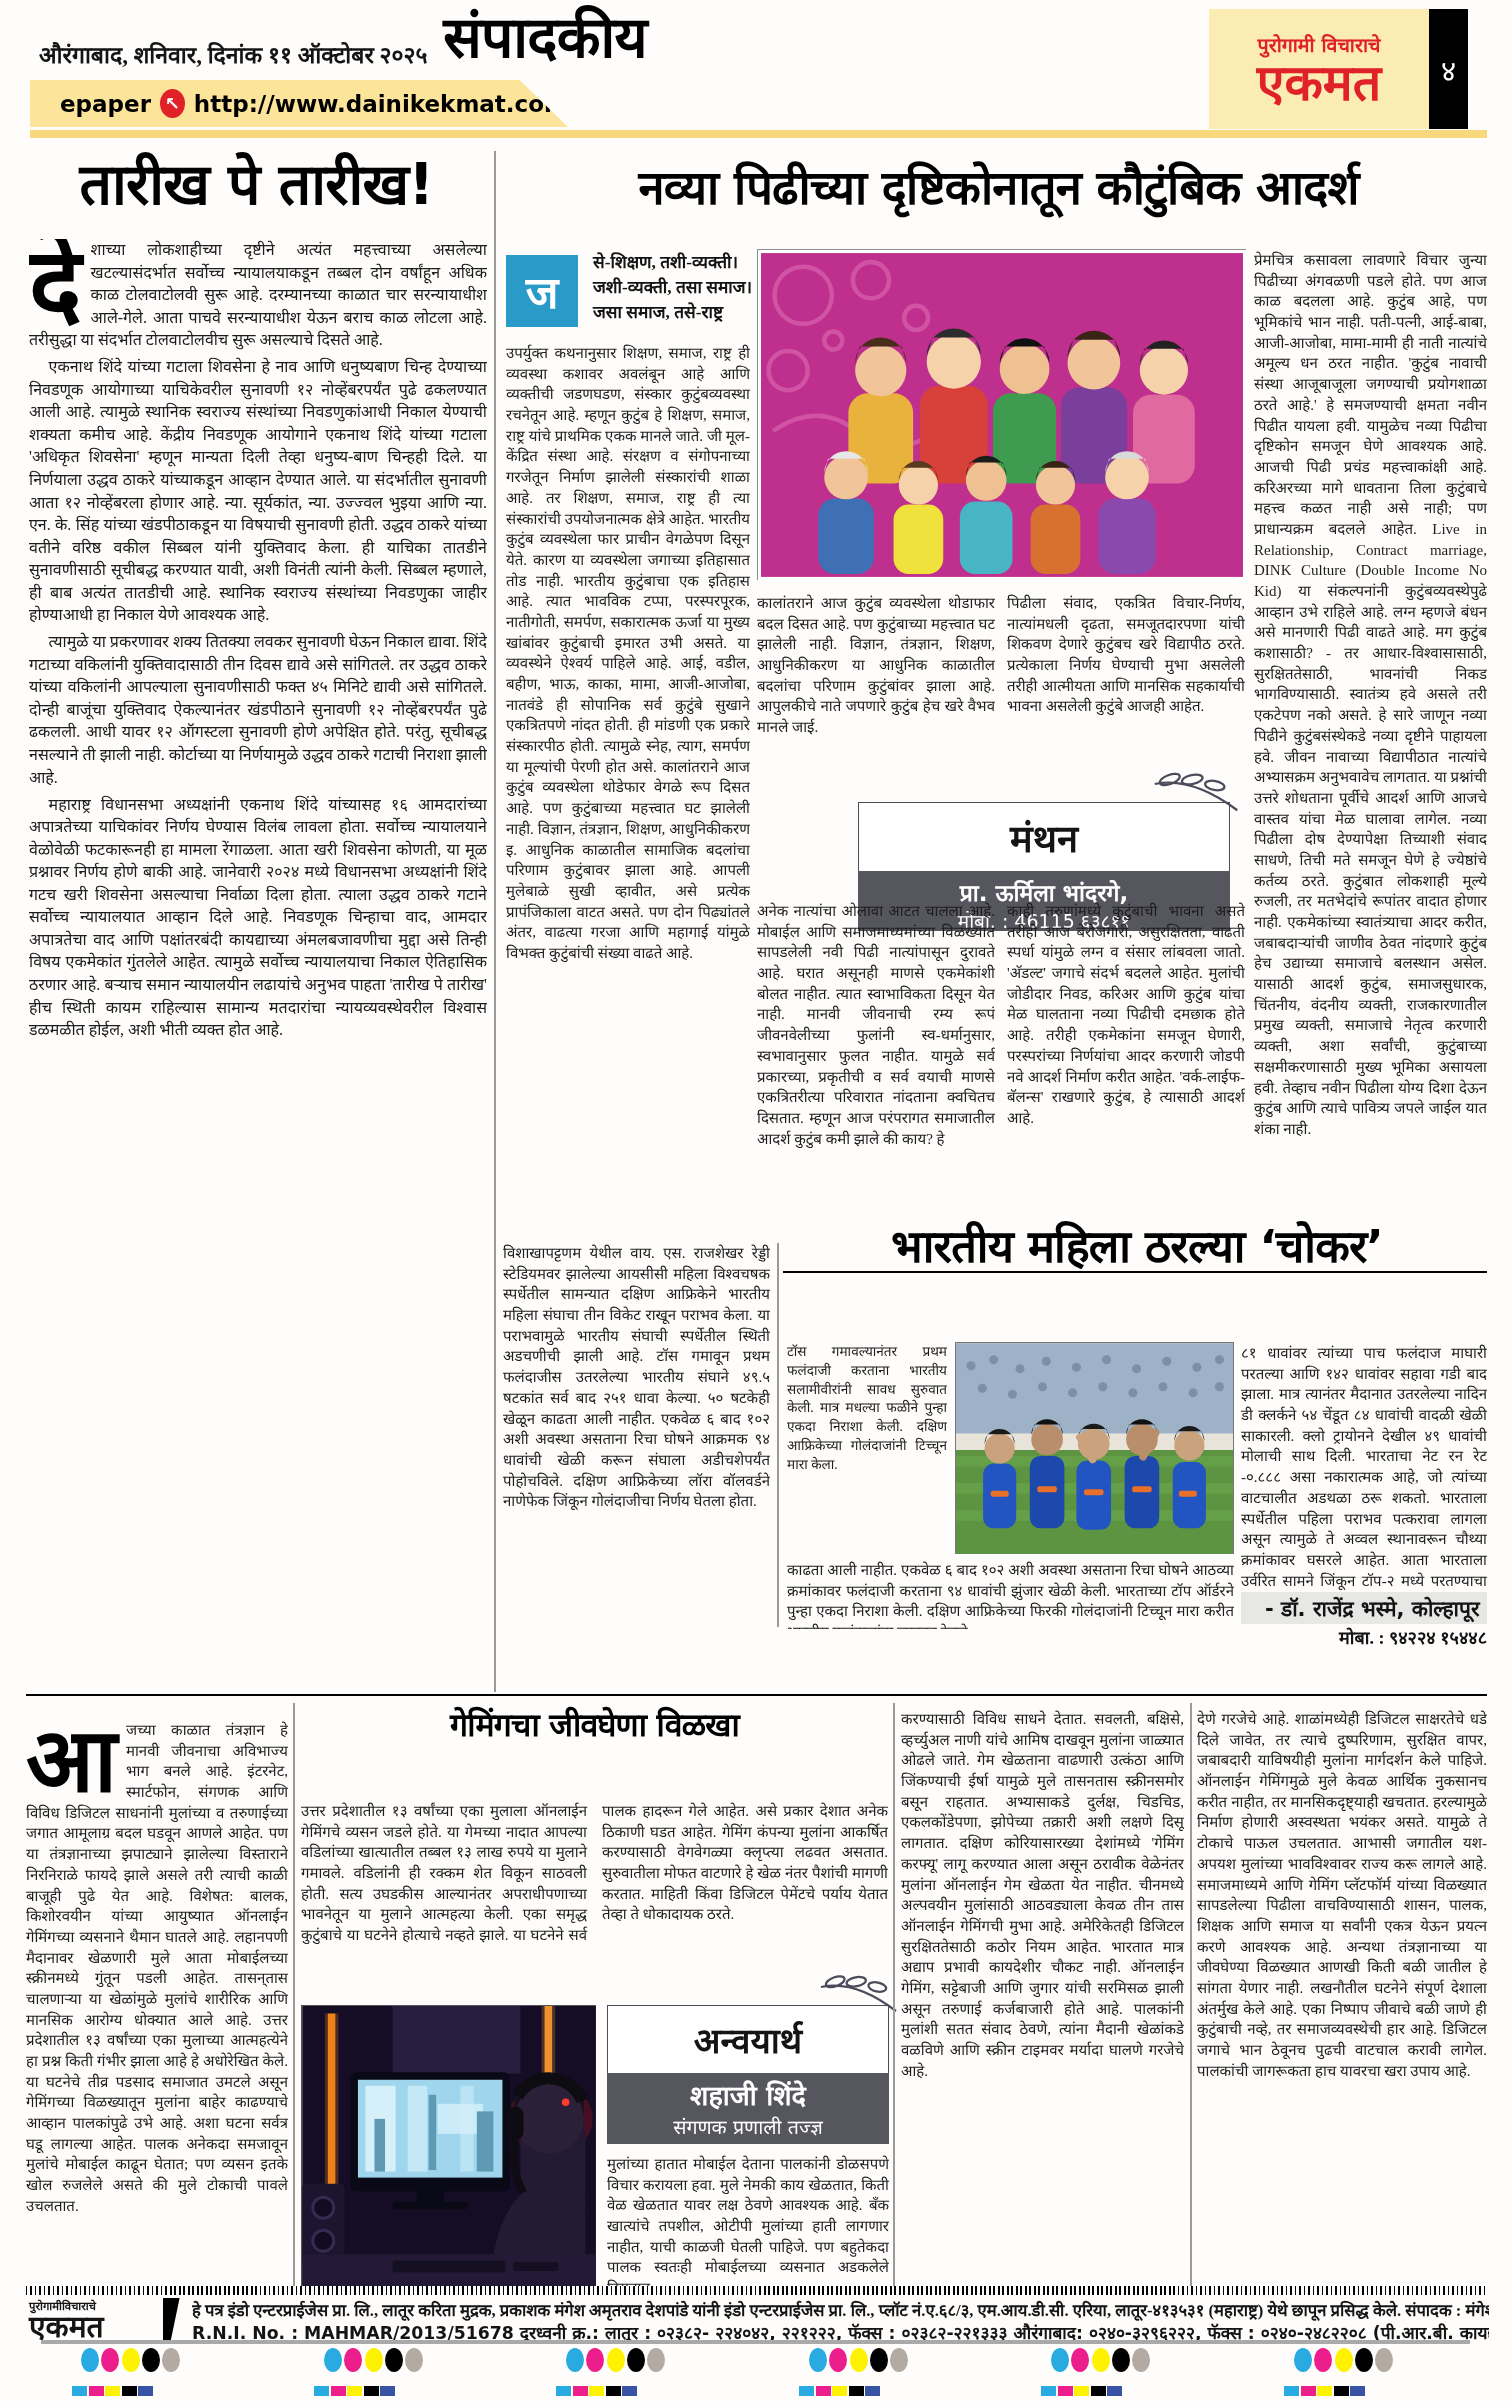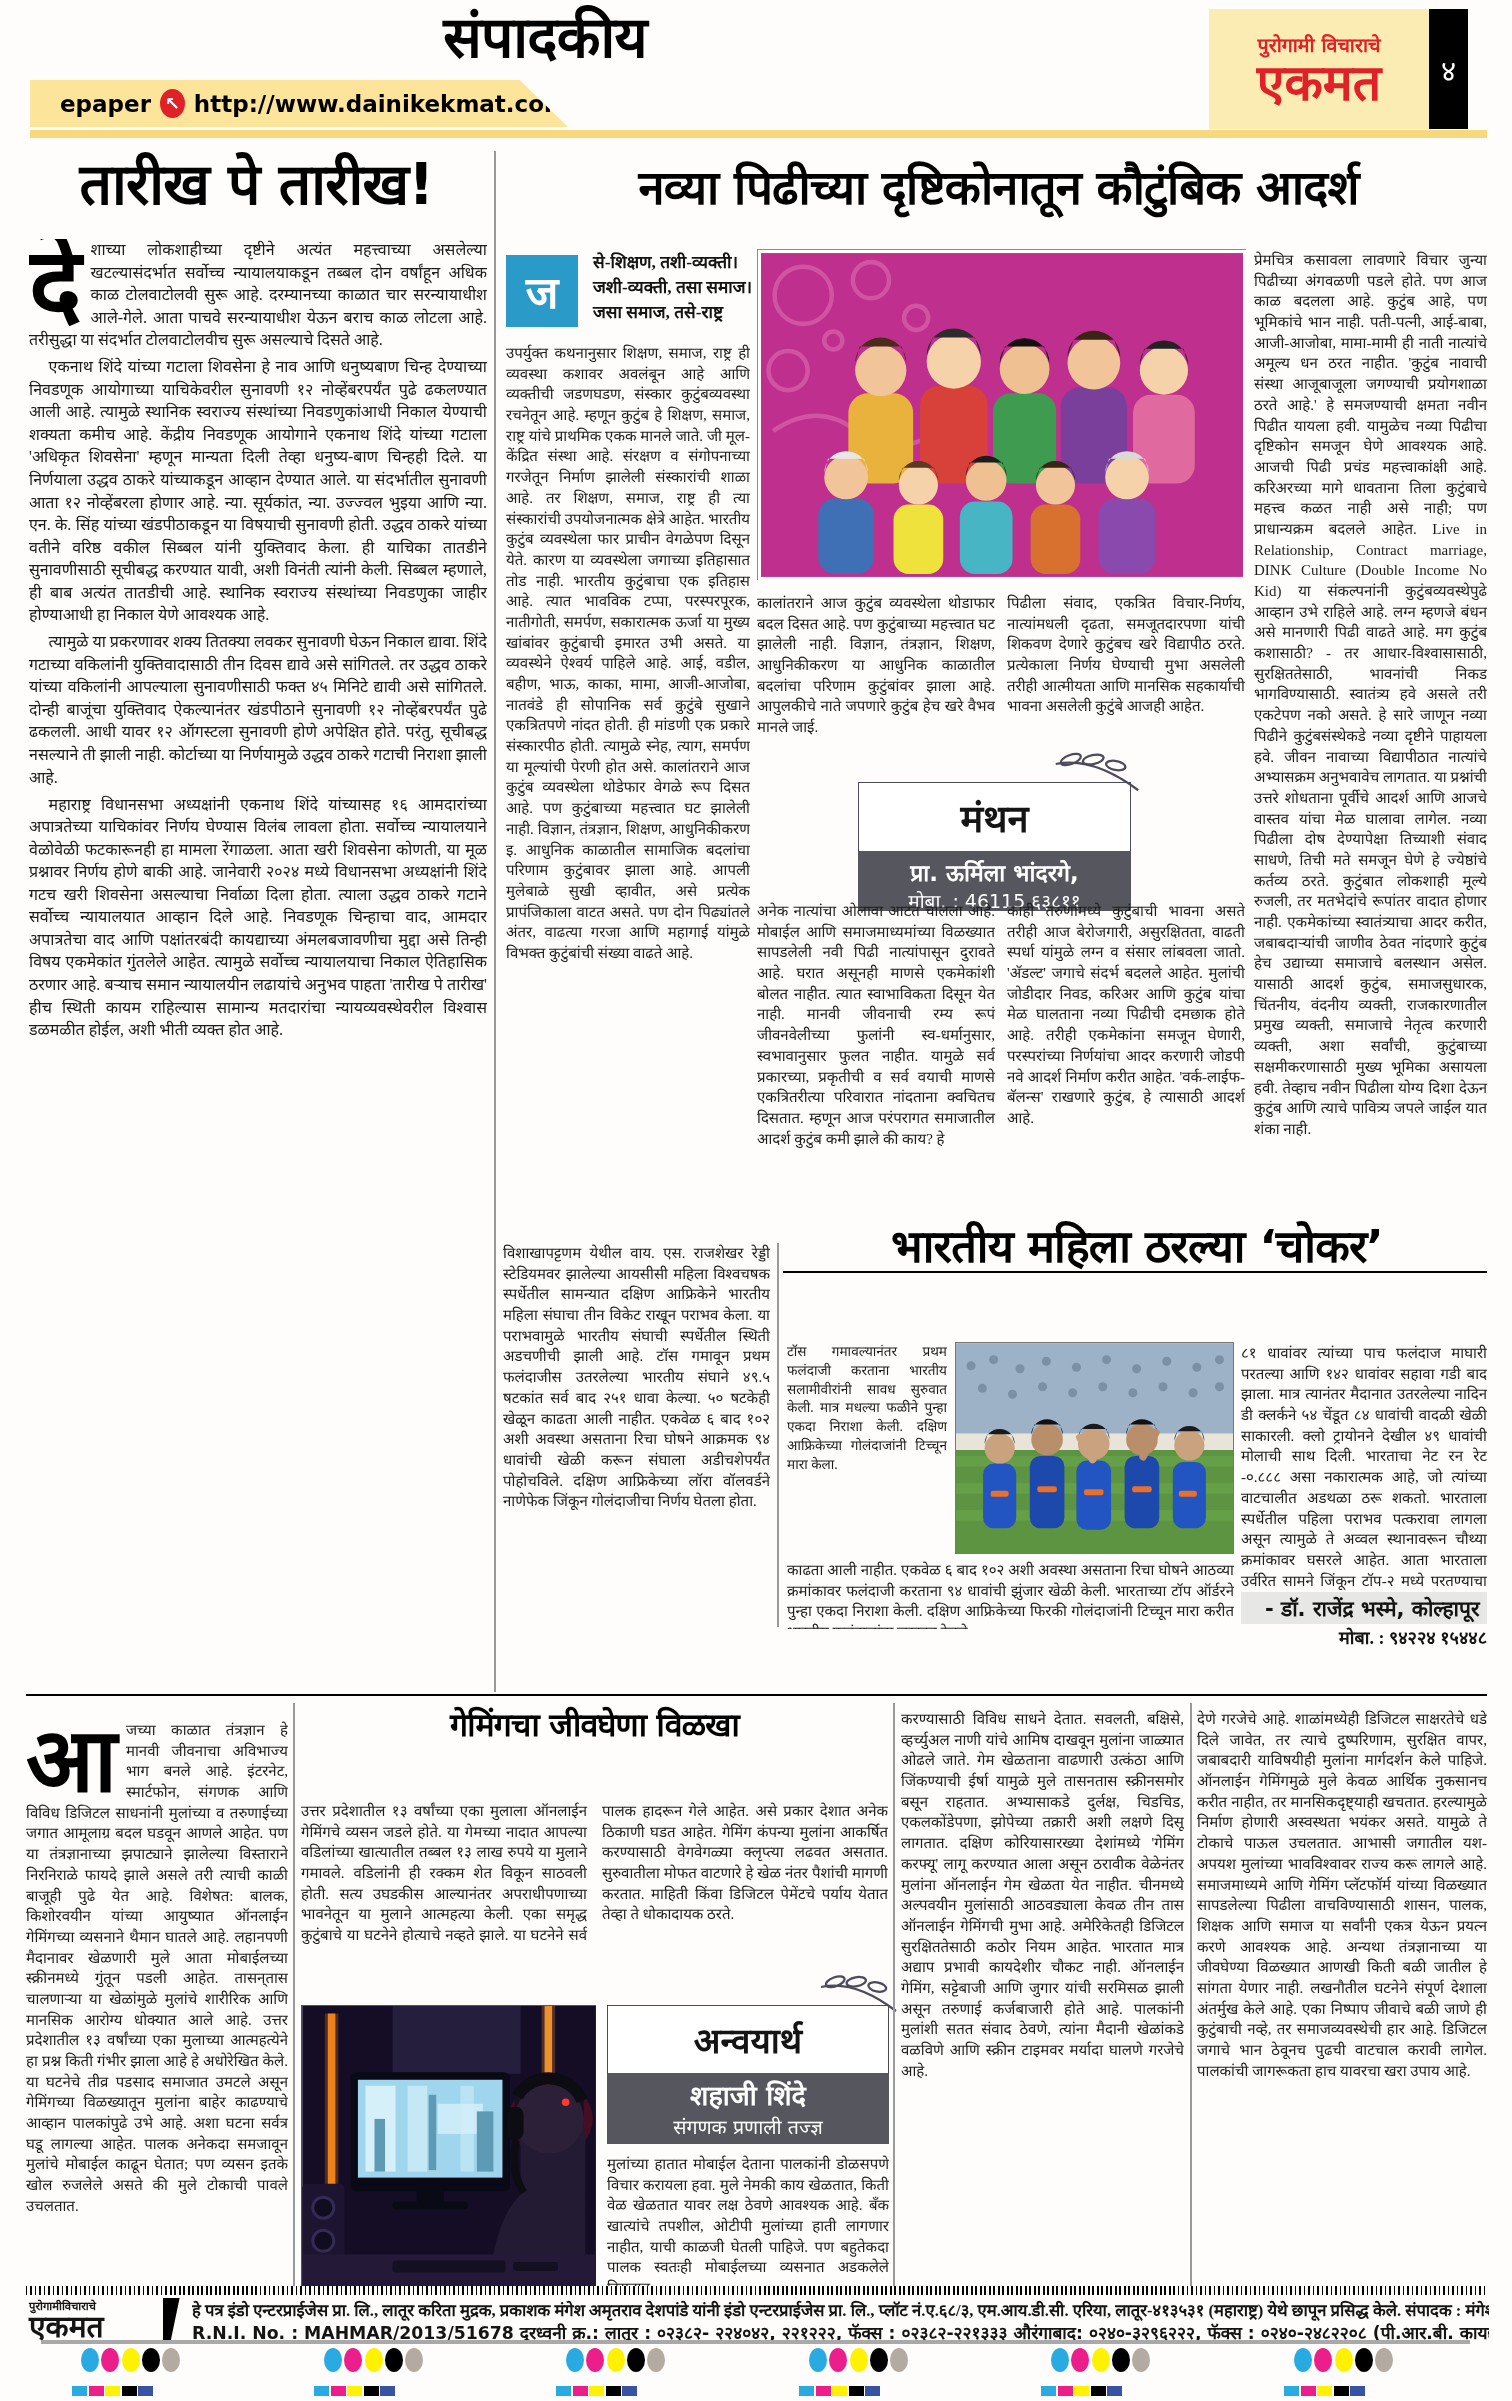--- a/index.html
+++ b/index.html
@@ -24,20 +24,21 @@
 .dots span{display:block;width:18px;height:24px;border-radius:50%}
 .sq{position:absolute;display:flex;gap:1.5px}
 .sq span{display:block;width:15px;height:9.8px}
 .barcode{background:repeating-linear-gradient(90deg,#000 0 1.5px,#fff 1.5px 4.5px)}
 </style>
 </head>
 <body>
 
 <div id="paper">
 
+  <div class="abs" style="left:39px;top:38px;width:587px;height:33px;font-weight:bold;font-size:23px;font-family:'Liberation Serif',serif">औरंगाबाद, शनिवार, दिनांक ११ ऑक्टोबर २०२५</div>
 
   <div class="abs ribbon" style="left:30px;top:80px;width:538px;height:47px">
     <span style="font-size:23px;font-weight:bold;color:#000">epaper</span>
     <span class="epaper-ico">↖</span>
     <span style="font-size:23px;font-weight:bold;color:#000">http://www.dainikekmat.com</span>
   </div>
 
   <div class="abs hl" style="left:413px;top:7.5px;width:264px;height:83px;font-size:57px">संपादकीय</div>
 
   <div class="abs masthead" style="left:1209px;top:9px;width:220px;height:120px">
@@ -115,21 +116,21 @@
           <circle cx="490" cy="302" r="29" fill="#f6d2ab"></circle>
           <path d="M461 296 a29 29 0 0 1 58 0 l-5 -19 h-48 z" fill="#d9d9d9"></path>
       </g>
       <rect x="0" y="0" width="648" height="438" fill="none" stroke="#ffffff" stroke-width="8"></rect>
     </svg>
   </div>
 
   <div class="abs body-text" style="left:1007px;top:593px;width:238px;height:163px">पिढीला संवाद, एकत्रित विचार-निर्णय, नात्यांमधली दृढता, समजूतदारपणा यांची शिकवण देणारे कुटुंबच खरे विद्यापीठ ठरते. प्रत्येकाला निर्णय घेण्याची मुभा असलेली तरीही आत्मीयता आणि मानसिक सहकार्याची भावना असलेली कुटुंबे आजही आहेत.</div>
   <div class="abs body-text" style="left:757px;top:593px;width:238px;height:163px">कालांतराने आज कुटुंब व्यवस्थेला थोडाफार बदल दिसत आहे. पण कुटुंबाच्या महत्त्वात घट झालेली नाही. विज्ञान, तंत्रज्ञान, शिक्षण, आधुनिकीकरण या आधुनिक काळातील बदलांचा परिणाम कुटुंबांवर झाला आहे. आपुलकीचे नाते जपणारे कुटुंब हेच खरे वैभव मानले जाई.</div>
 
-  <div class="abs infobox" style="left:858px;top:782px;width:273px;height:130px">
+  <div class="abs infobox" style="left:858px;top:802px;width:372px;height:130px">
     <svg class="branch" width="90" height="45" viewBox="0 0 120 60">
       <path d="M5 20 q50 -10 110 35" stroke="#4b4b5c" stroke-width="3" fill="none"></path>
       <ellipse cx="25" cy="14" rx="14" ry="6" fill="none" stroke="#4b4b5c" stroke-width="3" transform="rotate(-20 25 14)"></ellipse>
       <ellipse cx="55" cy="14" rx="14" ry="6" fill="none" stroke="#4b4b5c" stroke-width="3" transform="rotate(-12 55 14)"></ellipse>
       <ellipse cx="85" cy="22" rx="13" ry="6" fill="none" stroke="#4b4b5c" stroke-width="3" transform="rotate(10 85 22)"></ellipse>
     </svg>
     <div class="topbar" style="height:69px;font-size:38px">मंथन</div>
     <div class="darkbar" style="height:60px;padding-top:4.5px">
       <div style="font-size:23px;font-weight:bold">प्रा. ऊर्मिला भांदरगे,</div>
       <div style="font-size:19px">मोबा. : 46115 ६३८११</div>

